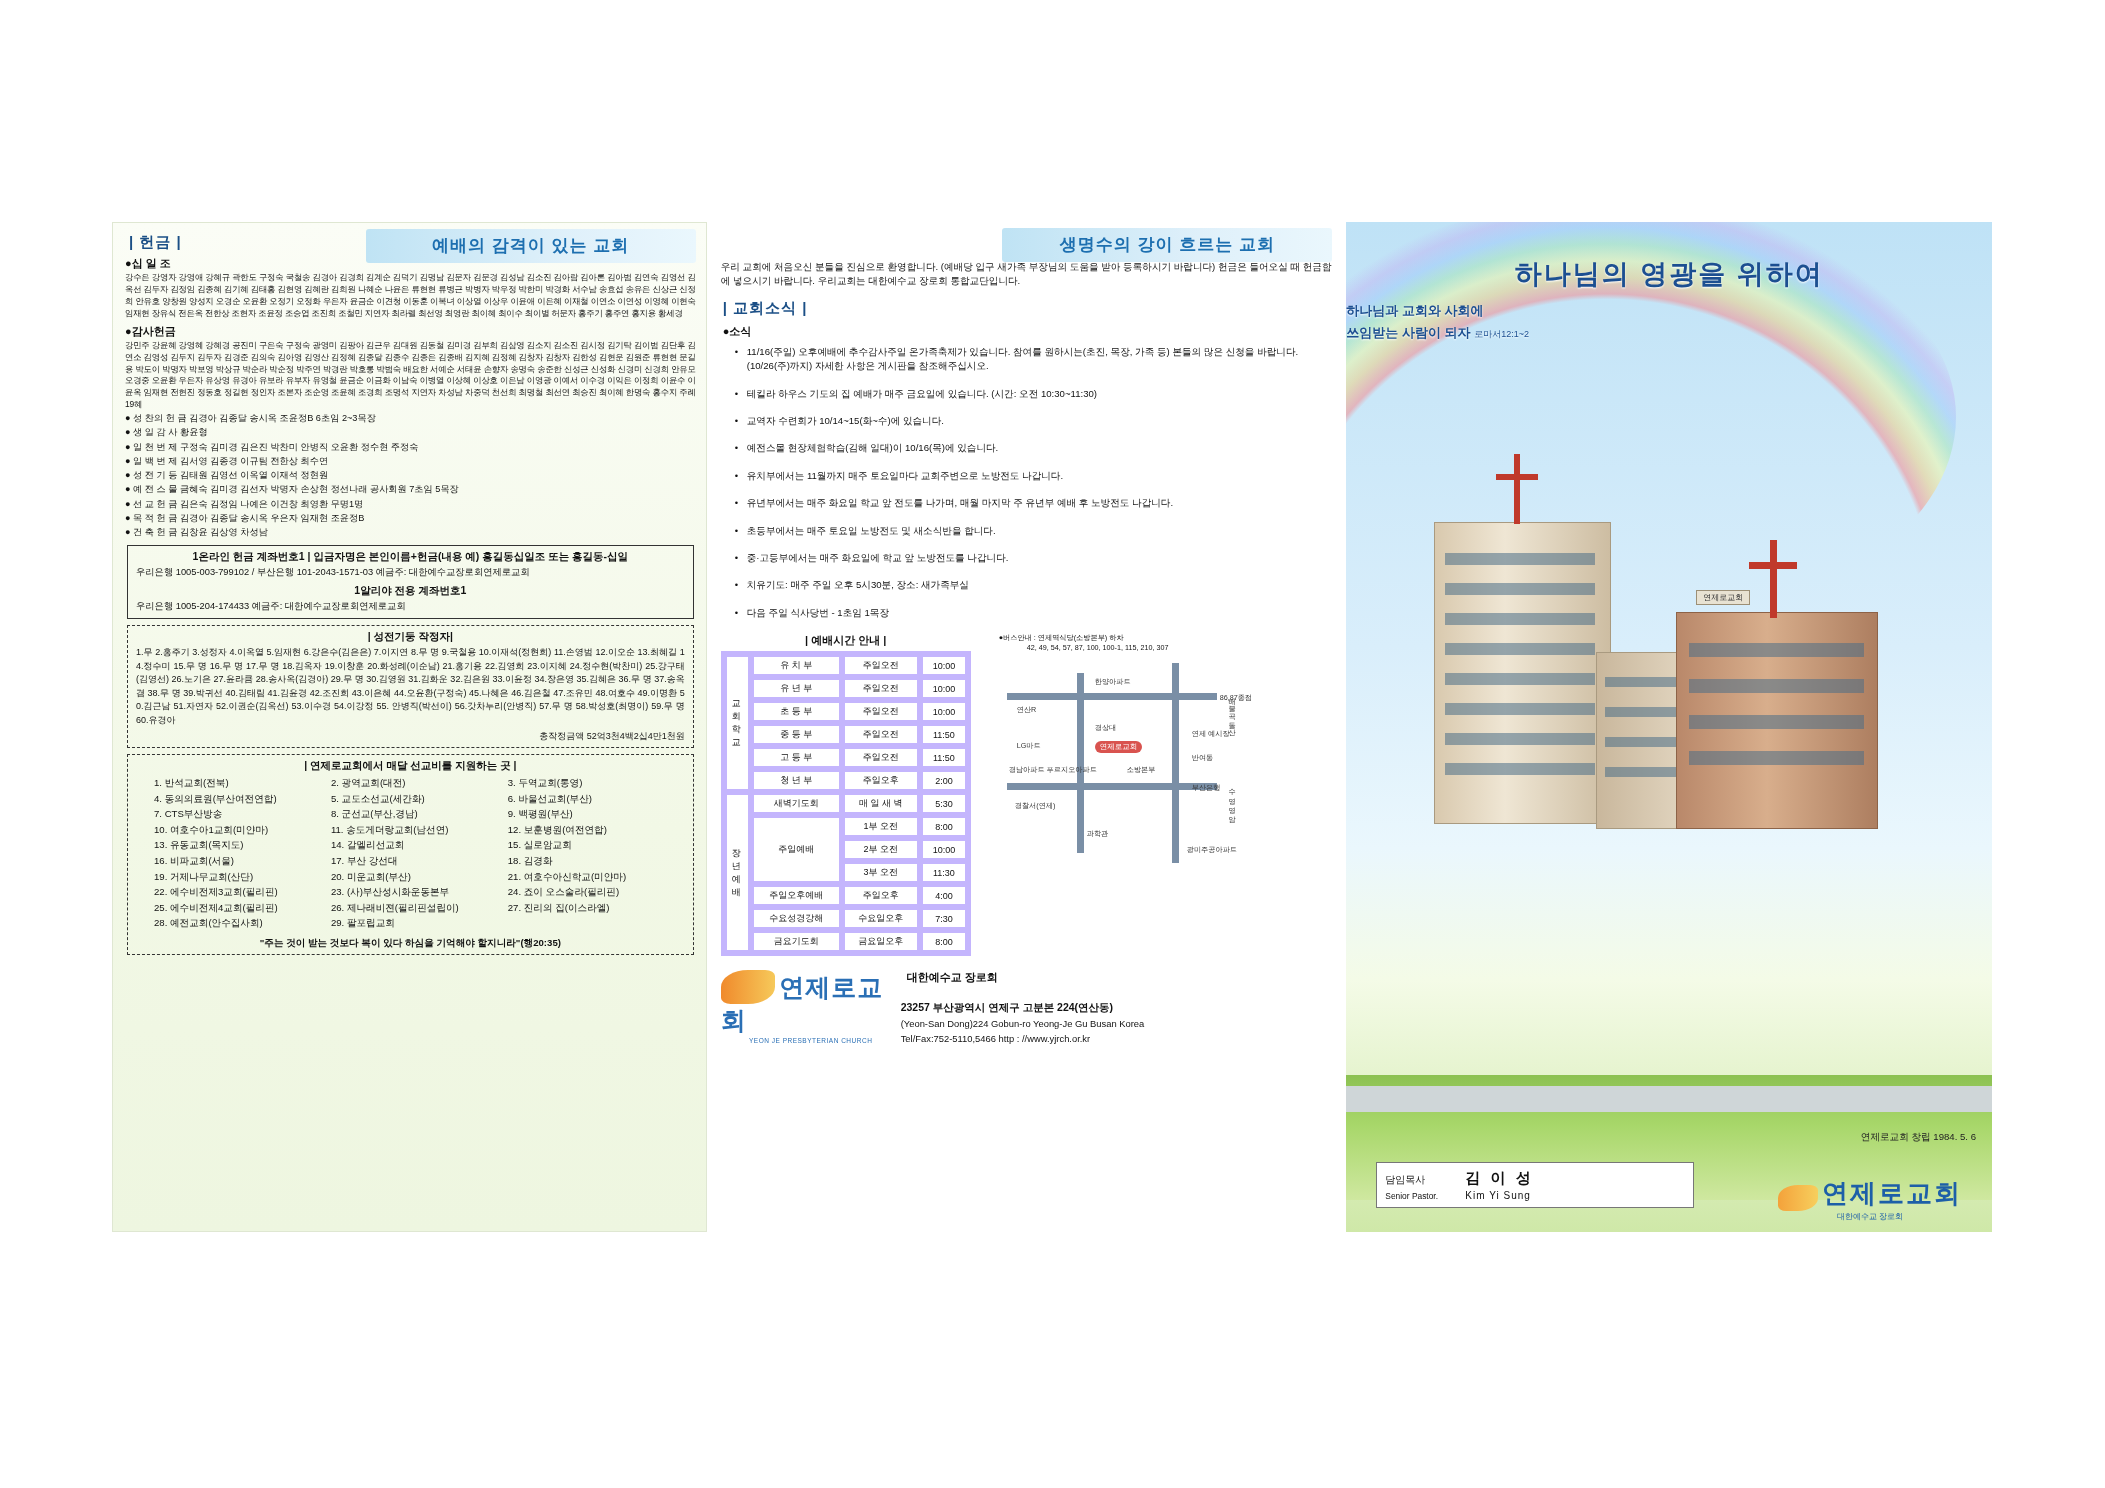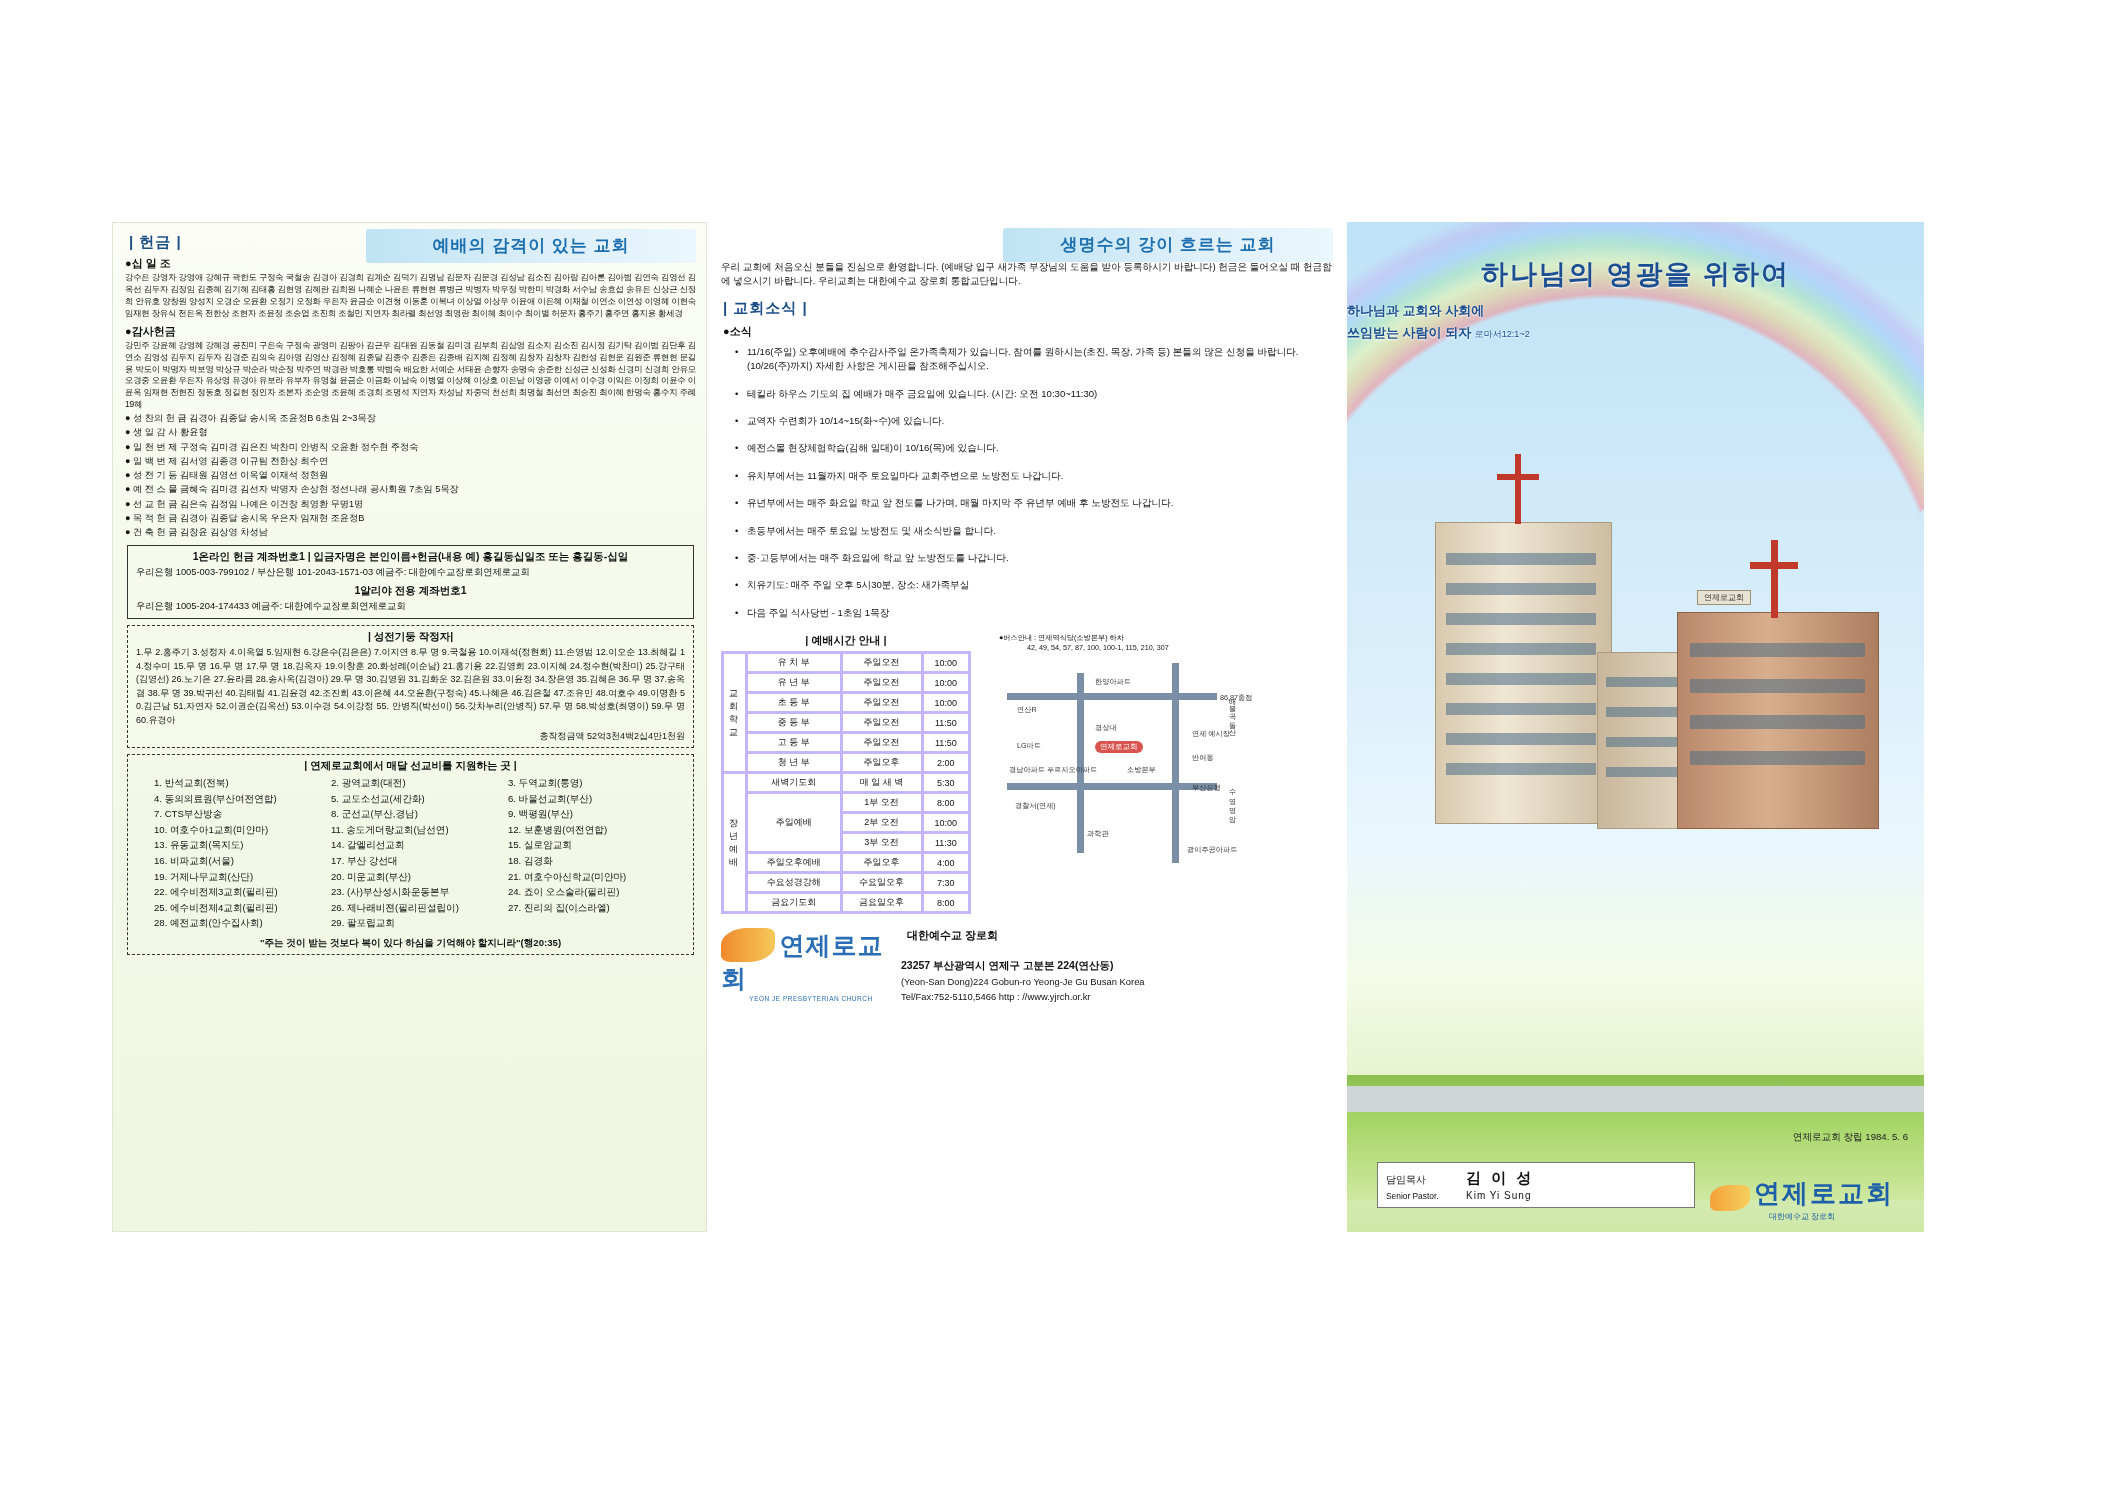--- a/index.html
+++ b/index.html
@@ -29,32 +29,32 @@
   .panel-mid{width:640px;background:#fff;box-sizing:border-box;padding:8px 14px;position:relative;}
   .welcome{font-size:9.6px;line-height:1.5;margin-top:30px;}
   .news-title{font-size:15px;font-weight:bold;color:#1b4f86;letter-spacing:1px;margin:10px 0 2px 2px;}
   .news-sub{font-size:11px;font-weight:bold;margin:6px 0 6px 2px;}
   .news-item{font-size:9.6px;line-height:1.5;margin:0 0 13px 14px;position:relative;padding-left:12px;}
   .news-item:before{content:"•";position:absolute;left:0;top:0;}
   .mid-lower{display:flex;margin-top:10px;}
   .sched-wrap{width:250px;}
   .sched-title{text-align:center;font-size:11px;font-weight:bold;margin-bottom:3px;}
   table.sched{border-collapse:collapse;width:100%;font-size:9px;}
-  table.sched td{border:3px solid #c4b5fd;padding:1px 3px;text-align:center;height:15px;}
+  table.sched td{border:6px solid #c4b5fd;padding:1px 3px;text-align:center;height:15px;}
   td.vert{width:15px;font-size:9px;letter-spacing:2px;}
   .map-wrap{flex:1;position:relative;height:230px;margin-left:6px;}
   .bus{font-size:7.2px;line-height:1.4;position:absolute;left:22px;top:0;width:230px;}
   
   .mid-foot{display:flex;align-items:flex-start;margin-top:14px;}
   .logo-cal{width:180px;}
   .addr{font-size:9.4px;line-height:1.6;padding-top:14px;}
   .addr .big{font-size:10.5px;font-weight:bold;}
   .denom{font-size:11px;font-weight:bold;margin-left:6px;}
   
-  .panel-right{width:577px;position:relative;background:#c4b5fd;overflow:hidden;}
+  .panel-right{width:646px;position:relative;background:#c4b5fd;overflow:hidden;}
   .sky{position:absolute;inset:0;background:linear-gradient(180deg,#bfe2f6 0%,#d9eefb 42%,#eaf7fd 62%,#f4fbe7 75%,#cfe8a8 100%);}
   .rb{position:absolute;left:-90px;top:-20px;width:700px;height:430px;border-radius:50%;border:0;
       background:radial-gradient(circle at 50% 100%,transparent 60%,rgba(255,120,120,.45) 61%,rgba(255,200,90,.40) 64%,rgba(255,255,130,.38) 67%,rgba(150,230,150,.36) 70%,rgba(140,190,250,.36) 73%,rgba(190,150,240,.30) 76%,transparent 79%);}
   .rtitle{position:absolute;top:34px;left:0;right:0;text-align:center;font-size:27px;font-weight:bold;color:#1c4f91;letter-spacing:2px;text-shadow:0 1px 2px #fff;}
   .rsub{position:absolute;top:78px;left:0;right:12px;text-align:left;font-size:13px;font-weight:bold;color:#1c4f91;line-height:1.7;text-shadow:0 1px 2px #fff;}
   .rsub .ref{font-size:9px;font-weight:normal;}
   .bldgA{position:absolute;left:88px;top:300px;width:175px;height:300px;background:linear-gradient(90deg,#d9c9ae,#efe6d4 40%,#cdbda2);border:1px solid #a99a80;}
   .bldgB{position:absolute;left:330px;top:390px;width:200px;height:215px;background:linear-gradient(90deg,#b9886a,#d8ae8c 45%,#ad7e60);border:1px solid #8d6348;}
   .bldgC{position:absolute;left:250px;top:430px;width:95px;height:175px;background:linear-gradient(90deg,#c9b79c,#e3d7c2);border:1px solid #a99a80;}
   .win{position:absolute;background:#4a6d86;opacity:.55;}

